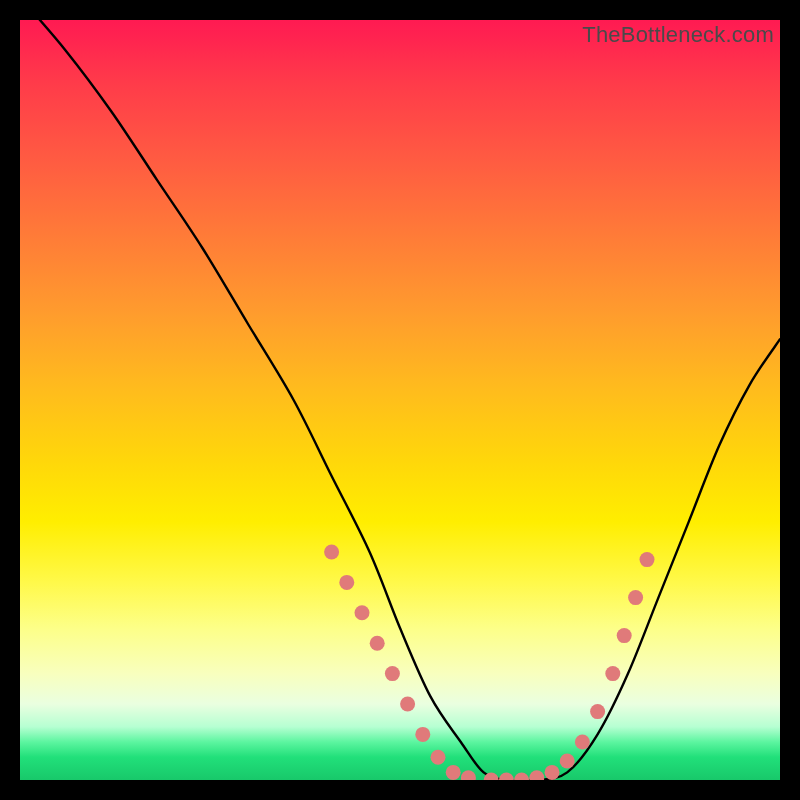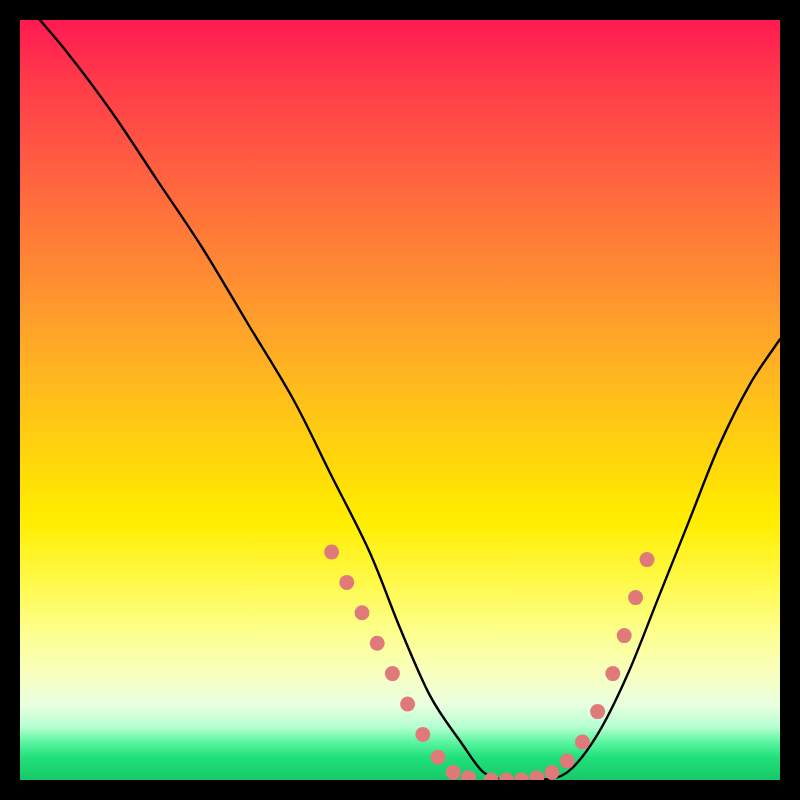--- a/index.html
+++ b/index.html
@@ -65,20 +65,21 @@
     height: 760px;
     z-index: 5;
   }
 </style>
 </head>
 <body>
 
 <div class="frame">
   <div class="plot-area"></div>
 
+  <div class="watermark">TheBottleneck.com</div>
 
   <svg class="curve" viewBox="0 0 760 760" preserveAspectRatio="none">
     <path id="main-curve" fill="none" stroke="#000" stroke-width="2.4" stroke-linecap="round" stroke-linejoin="round" d="M 0.0 -22.8 C 7.6 -13.9, 30.4 11.4, 45.6 30.4 C 60.8 49.4, 76.0 69.7, 91.2 91.2 C 106.4 112.7, 121.6 136.8, 136.8 159.6 C 152.0 182.4, 167.2 203.9, 182.4 228.0 C 197.6 252.1, 212.8 278.7, 228.0 304.0 C 243.2 329.3, 259.7 354.7, 273.6 380.0 C 287.5 405.3, 298.9 430.7, 311.6 456.0 C 324.3 481.3, 338.2 506.7, 349.6 532.0 C 361.0 557.3, 369.9 583.9, 380.0 608.0 C 390.1 632.1, 400.3 657.4, 410.4 676.4 C 420.5 695.4, 431.9 709.3, 440.8 722.0 C 449.7 734.7, 456.0 746.1, 463.6 752.4 C 471.2 758.7, 477.5 758.7, 486.4 760.0 C 495.3 761.3, 506.7 761.3, 516.8 760.0 C 526.9 758.7, 537.1 760.0, 547.2 752.4 C 557.3 744.8, 567.5 730.9, 577.6 714.4 C 587.7 697.9, 597.9 676.4, 608.0 653.6 C 618.1 630.8, 628.3 602.9, 638.4 577.6 C 648.5 552.3, 658.7 526.9, 668.8 501.6 C 678.9 476.3, 689.1 448.4, 699.2 425.6 C 709.3 402.8, 719.5 382.5, 729.6 364.8 C 739.7 347.1, 754.9 326.8, 760.0 319.2"></path>
     <g id="marker-group">
         <circle cx="311.6" cy="532.0" r="7.5" fill="#e07a7a"></circle>
         <circle cx="326.8" cy="562.4" r="7.5" fill="#e07a7a"></circle>
         <circle cx="342.0" cy="592.8" r="7.5" fill="#e07a7a"></circle>
         <circle cx="357.2" cy="623.2" r="7.5" fill="#e07a7a"></circle>
         <circle cx="372.4" cy="653.6" r="7.5" fill="#e07a7a"></circle>
         <circle cx="387.6" cy="684.0" r="7.5" fill="#e07a7a"></circle>

